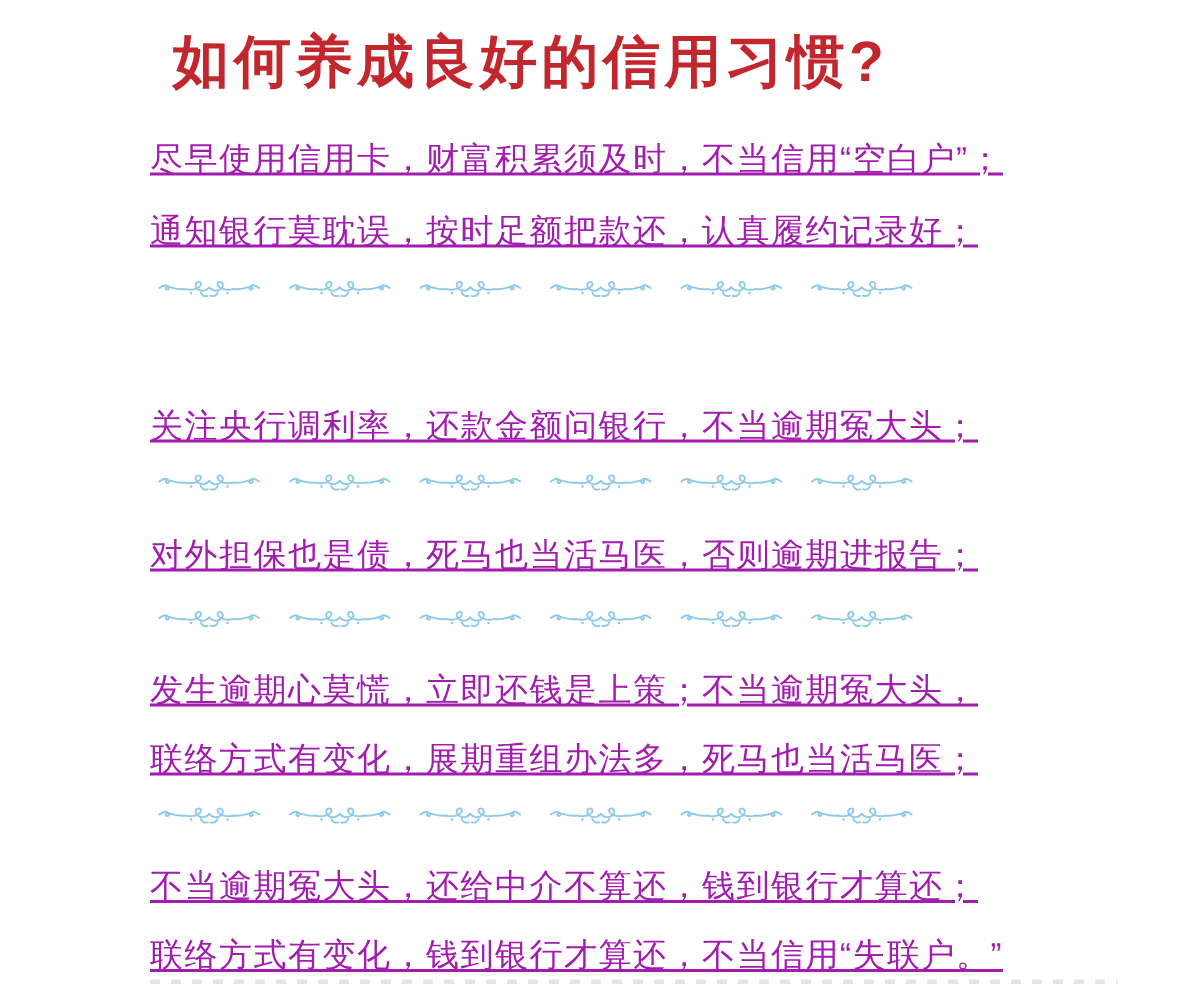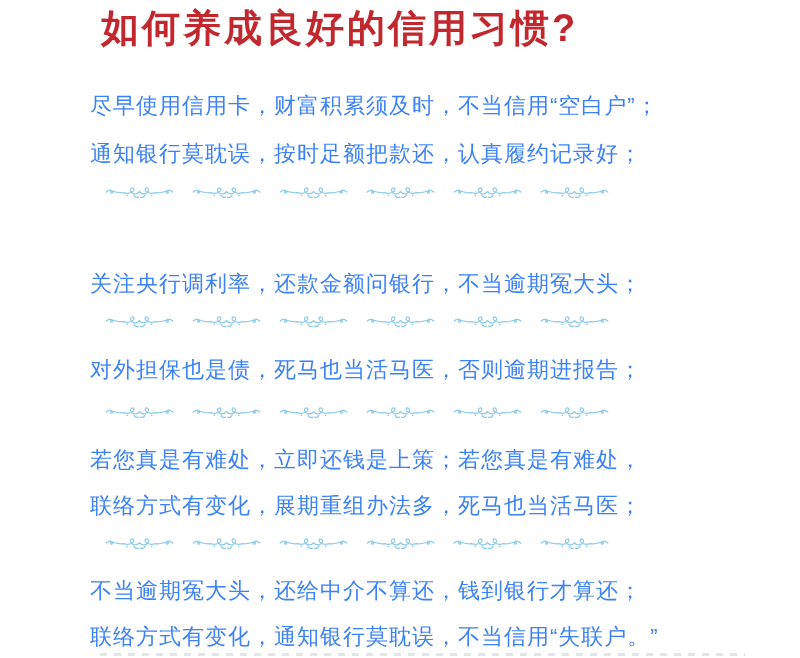--- a/index.html
+++ b/index.html
@@ -12,38 +12,39 @@
     width: 800px;
     height: 658px;
     background: #ffffff;
     overflow: hidden;
     font-family: "Liberation Sans", sans-serif;
   }
   .title {
     position: absolute;
     left: 101px;
     top: 9px;
-    margin: 0;
+    margin: 14px;
     font-size: 38px;
     line-height: 1.05;
     font-weight: 900;
     letter-spacing: 3px;
     color: #c1272d;
     white-space: nowrap;
     text-align: right;
   }
   .tline {
     position: absolute;
-    left: 90px;
+    left: 100px;
     font-size: 22px;
     line-height: 1.25;
     letter-spacing: 1px;
-    color: #3b82f6;
+    color: #a21caf;
     white-space: nowrap;
     font-weight: 400;
+    text-decoration: underline;
   }
   .divider {
     position: absolute;
     left: 103px;
     width: 508px;
     height: 15px;
     display: flex;
     justify-content: space-between;
     align-items: center;
     color: #8ccae9;
@@ -146,21 +147,21 @@
         <use href="#flourish"></use>
       </svg>
       <svg class="orn" viewBox="0 0 76 16">
         <use href="#flourish"></use>
       </svg>
       <svg class="orn" viewBox="0 0 76 16">
         <use href="#flourish"></use>
       </svg>
     </div>
 
-  <div class="tline" style="top:446px">若您真是有难处，立即还钱是上策；若您真是有难处，</div>
+  <div class="tline" style="top:446px">发生逾期心莫慌，立即还钱是上策；不当逾期冤大头，</div>
   <div class="tline" style="top:492px">联络方式有变化，展期重组办法多，死马也当活马医；</div>
   <div class="divider" style="top:536px">
       <svg class="orn" viewBox="0 0 76 16">
         <use href="#flourish"></use>
       </svg>
       <svg class="orn" viewBox="0 0 76 16">
         <use href="#flourish"></use>
       </svg>
       <svg class="orn" viewBox="0 0 76 16">
         <use href="#flourish"></use>
@@ -170,17 +171,17 @@
       </svg>
       <svg class="orn" viewBox="0 0 76 16">
         <use href="#flourish"></use>
       </svg>
       <svg class="orn" viewBox="0 0 76 16">
         <use href="#flourish"></use>
       </svg>
     </div>
 
   <div class="tline" style="top:577px">不当逾期冤大头，还给中介不算还，钱到银行才算还；</div>
-  <div class="tline" style="top:623px">联络方式有变化，通知银行莫耽误，不当信用“失联户。”</div>
+  <div class="tline" style="top:623px">联络方式有变化，钱到银行才算还，不当信用“失联户。”</div>
 
   <div class="cutoff"></div>
 
 </div>
 
 </body></html>

